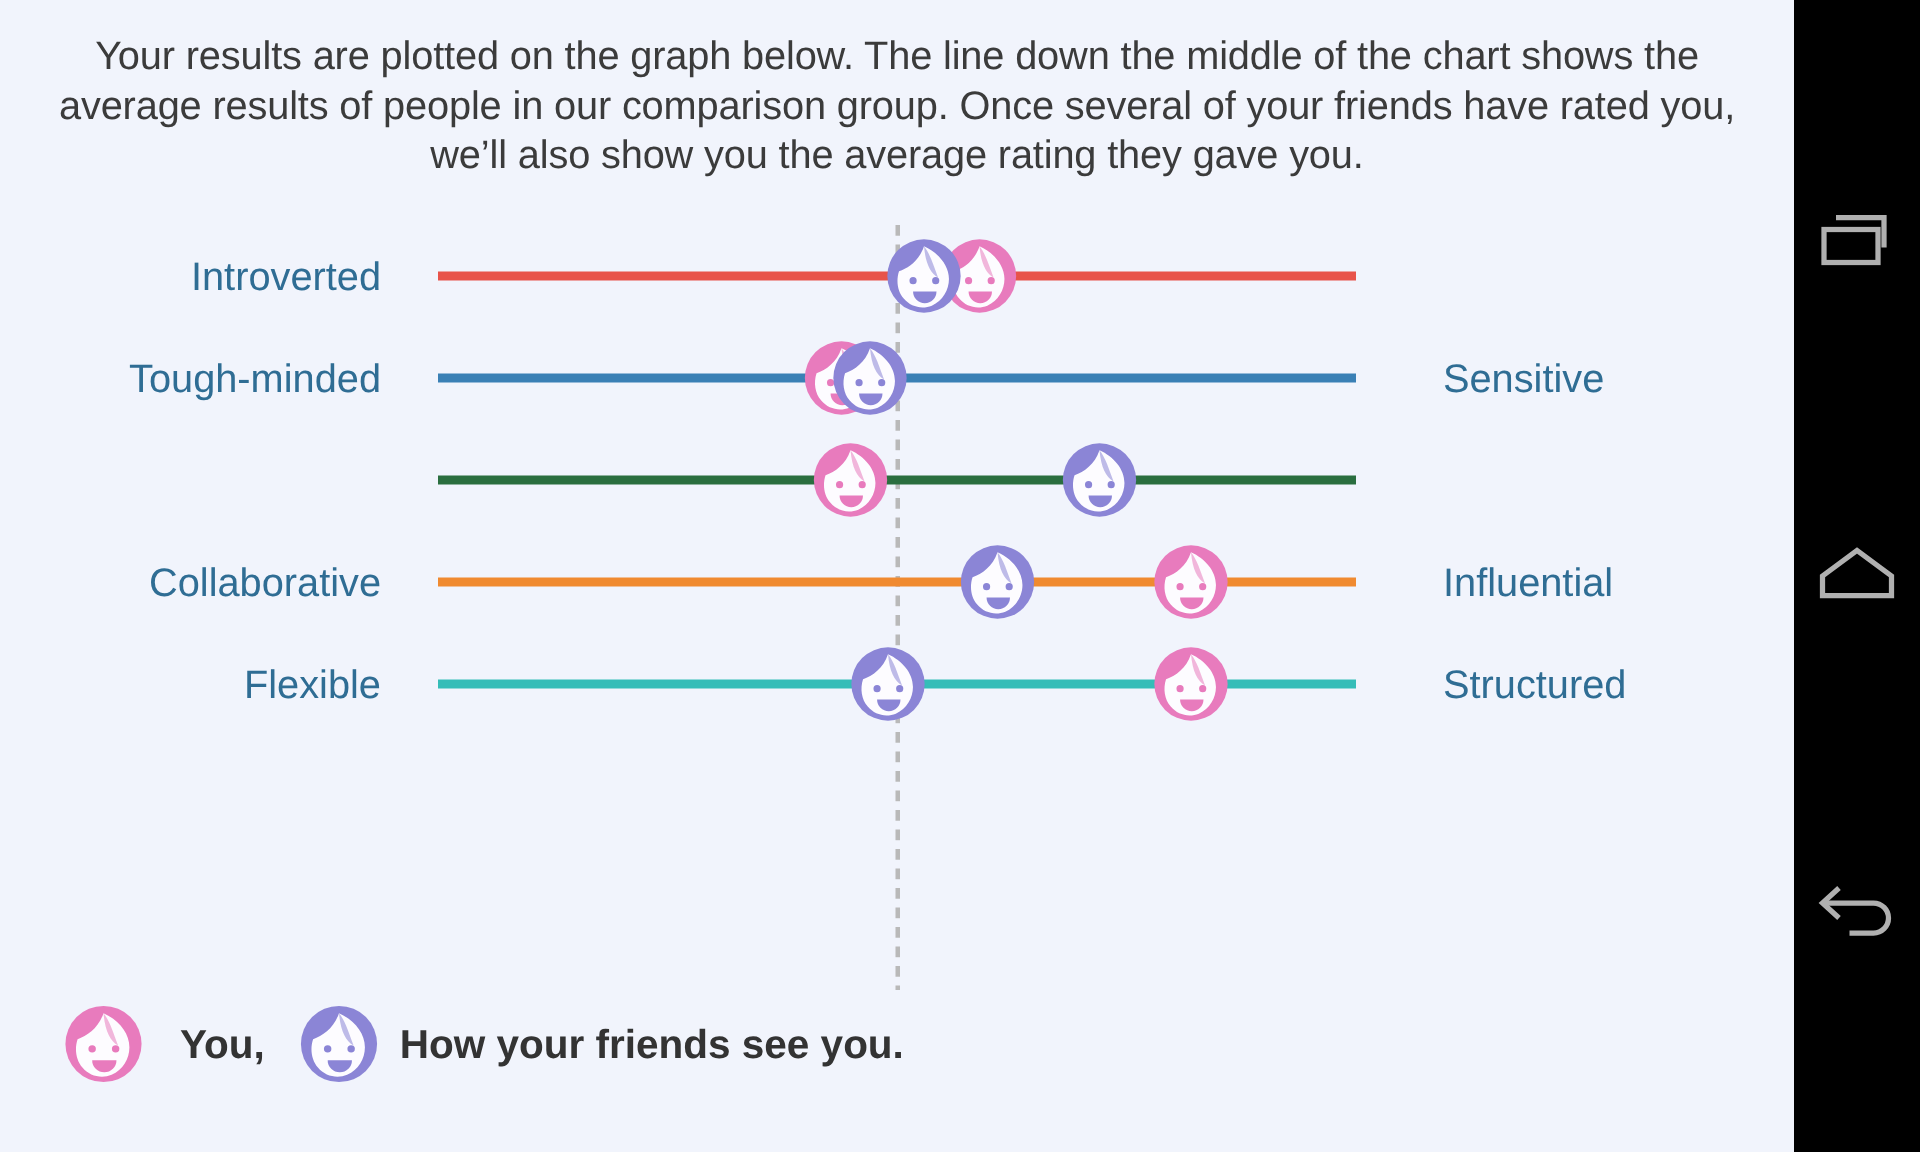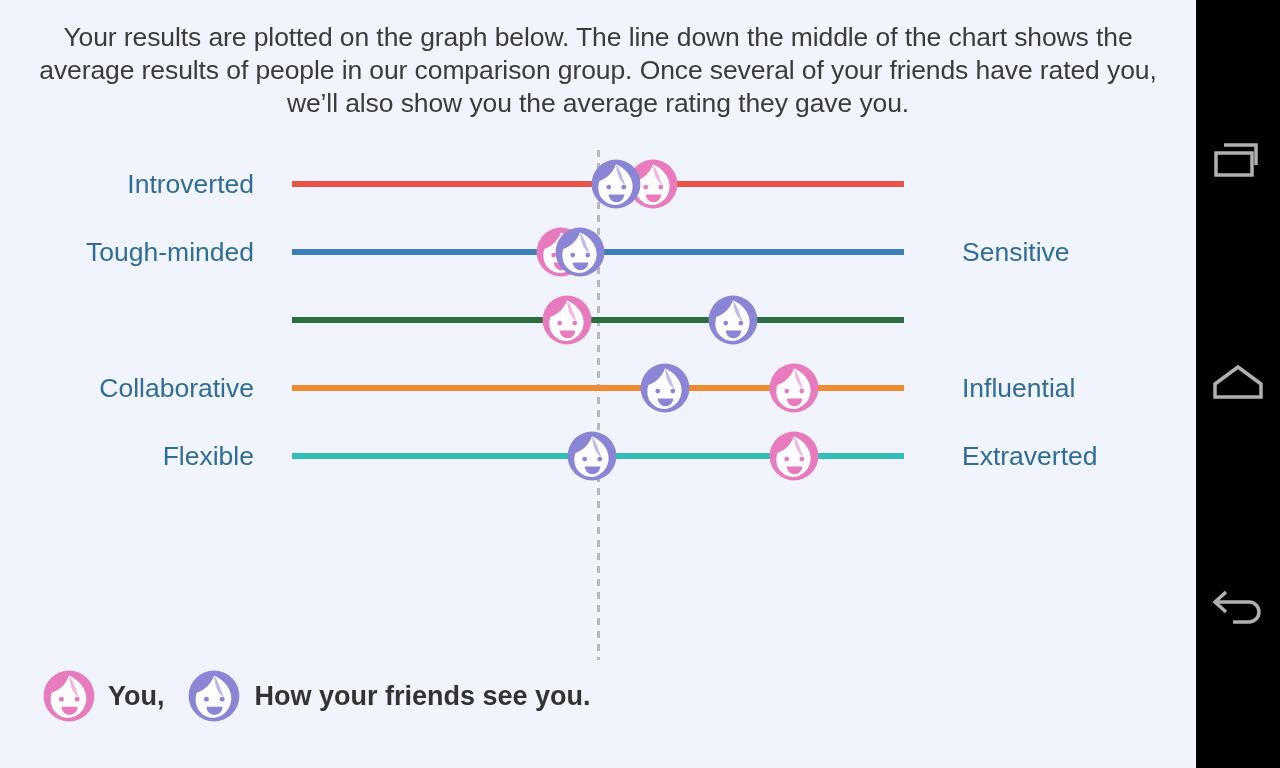--- a/index.html
+++ b/index.html
@@ -82,21 +82,21 @@
     display: flex; align-items: center;
   }
   .legend-avatar { width: 54px; height: 54px; flex: 0 0 auto; }
   .legend-avatar svg { display: block; width: 100%; height: 100%; }
   .legend-text {
     font-size: 27px;
     font-weight: bold;
     color: #333333;
     white-space: nowrap;
   }
-  #legend-you-text    { margin-left: 12px; margin-right: 22px; }
+  #legend-you-text    { margin-left: 24px; margin-right: 22px; }
   #legend-friend-text { margin-left: 14px; }
 
   
   #navbar {
     position: absolute;
     left: 1196px; top: 0;
     width: 84px; height: 768px;
     background: #000000;
   }
   .nav-btn {
@@ -210,21 +210,21 @@
             <path d="M50 12 C44 30 30 40 18 44 C14 56 16 70 24 79 C33 90 48 93 60 88 C74 82 82 68 82 54 C82 36 68 20 50 12 Z" fill="#fdfcff"></path>
             <ellipse cx="36" cy="56" rx="4.6" ry="4.6" fill="#8b85d6"></ellipse>
             <ellipse cx="65" cy="56" rx="4.6" ry="4.6" fill="#8b85d6"></ellipse>
             <path d="M36 70 H66 A15 15 0 0 1 36 70 Z" fill="#8b85d6"></path>
             <path d="M50 12 C52 34 58 46 68 52 C62 36 58 22 50 12 Z" fill="#8b85d6" opacity="0.55"></path>
           </svg>
         </div>
       </div>
       <div class="row" style="top: 272px; padding-left: 13px;">
         <div class="row-label left">Flexible</div>
-        <div class="row-label right">Extraverted</div>
+        <div class="row-label right">Structured</div>
         <div class="track" style="background: rgb(53, 189, 184);"></div>
         <div class="marker mk-you" style="left: 767.84px;">
           <svg viewBox="0 0 100 100">
             <circle cx="50" cy="50" r="47" fill="#e87bbd"></circle>
             <path d="M50 12 C44 30 30 40 18 44 C14 56 16 70 24 79 C33 90 48 93 60 88 C74 82 82 68 82 54 C82 36 68 20 50 12 Z" fill="#fdfcff"></path>
             <ellipse cx="36" cy="56" rx="4.6" ry="4.6" fill="#e87bbd"></ellipse>
             <ellipse cx="65" cy="56" rx="4.6" ry="4.6" fill="#e87bbd"></ellipse>
             <path d="M36 70 H66 A15 15 0 0 1 36 70 Z" fill="#e87bbd"></path>
             <path d="M50 12 C52 34 58 46 68 52 C62 36 58 22 50 12 Z" fill="#e87bbd" opacity="0.55"></path>
           </svg>

